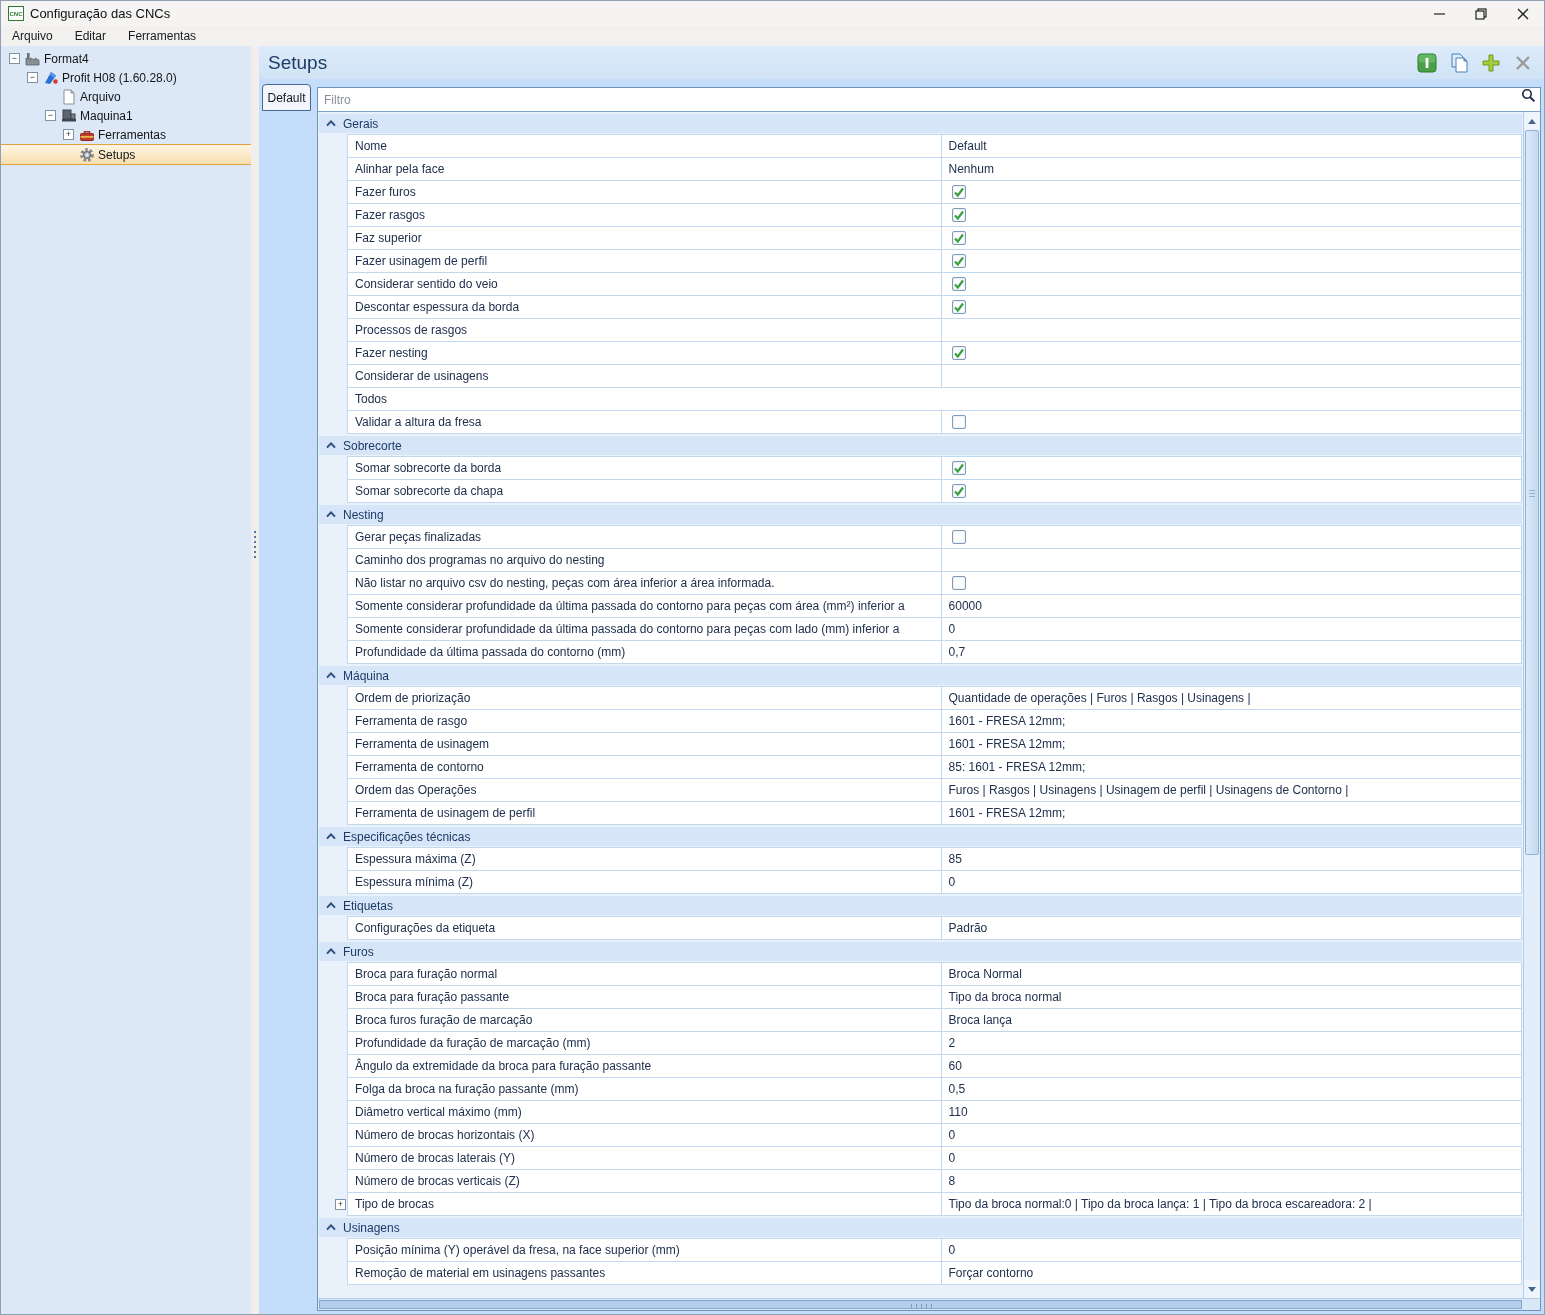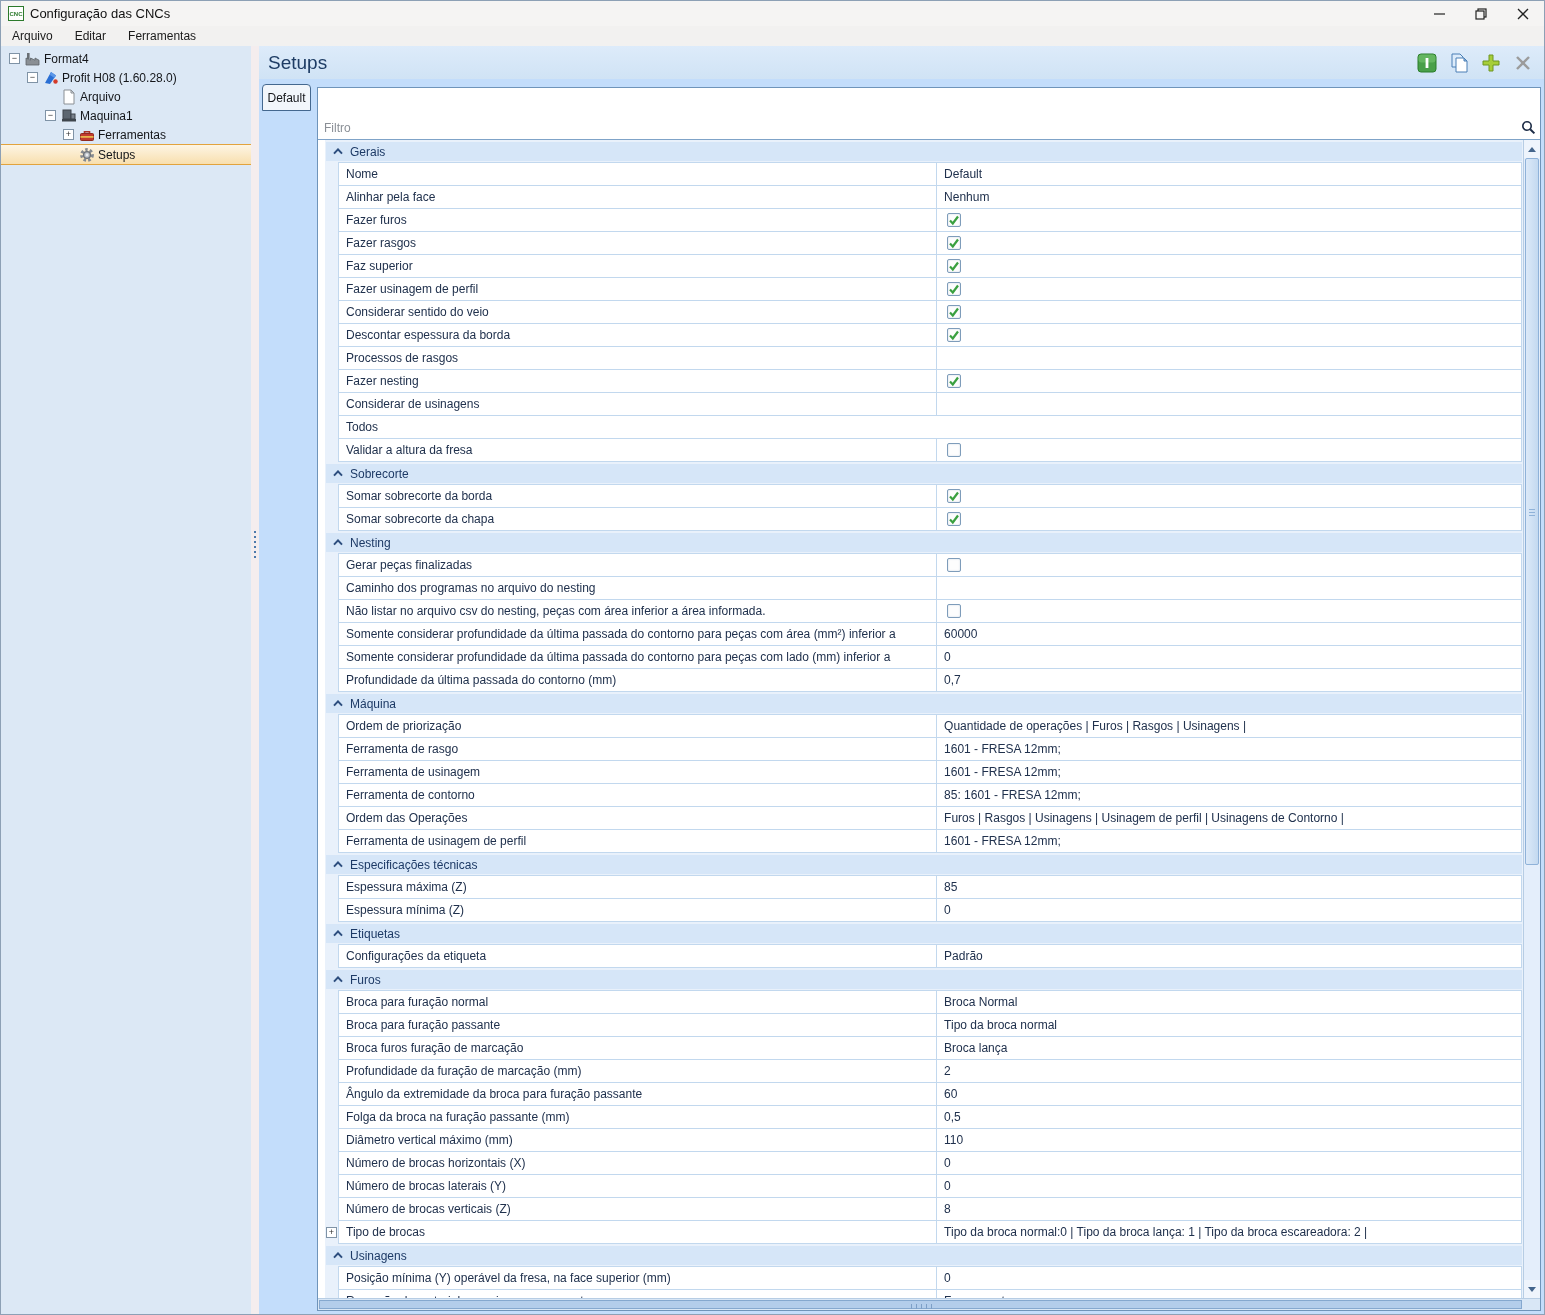--- a/index.html
+++ b/index.html
@@ -45,31 +45,31 @@
   .toolbar { margin-left:auto; display:flex; align-items:center; gap:10px; }
   .tb-btn { width:22px; height:22px; display:flex; align-items:center; justify-content:center; }
 
   .main-body { flex:1; background:#c3ddfb; position:relative; padding:8px 3px 3px 58px; min-height:0; }
   .tab { position:absolute; left:3px; top:5px; width:49px; height:27px; background:#f2f6fb;
     border:1px solid #44688f; border-radius:4px 4px 0 0; display:flex; align-items:center;
     justify-content:center; color:#14161a; z-index:2; }
 
   .grid-col { width:100%; height:100%; border:1px solid #6f94ba; background:#fff;
     display:flex; flex-direction:column; }
-  .filter-row { height:24px; border-bottom:1px solid #7fa3c8; display:flex; align-items:center; flex:0 0 auto;margin-top:28px; }
+  .filter-row { height:24px; border-bottom:1px solid #7fa3c8; display:flex; align-items:flex-start; flex:0 0 auto; }
   .filter-input { flex:1; height:100%; border:0; outline:0; padding:0 6px; font:12px "Liberation Sans",sans-serif; color:#333; }
   .filter-input::placeholder { color:#8a8f96; }
   .filter-glass { width:24px; display:flex; align-items:center; justify-content:center; flex:0 0 auto; }
 
-  .grid-wrap { flex:1; display:flex; min-height:0;padding-left:7px; }
+  .grid-wrap { flex:1; display:flex; min-height:0; }
   .grid-sections { flex:1; background:#e9f1fb; overflow:hidden; padding:0 1px; }
   .section-header { height:19px; margin:2px 0; background:#d6e6f8; display:flex; align-items:center;
     color:#1d3a66; }
   .section-header .chev { width:24px; display:flex; justify-content:center; }
-  .rows { margin-left:12px; }
+  .rows { margin-left:28px; }
   .grid-row { height:24px; margin-top:-1px; background:#fff; border:1px solid #c2d8ee;
     display:flex; position:relative; color:#20314d; }
   .grid-row .cell-label { width:50.6%; border-right:1px solid #c2d8ee; display:flex; align-items:center;
     padding-left:7px; white-space:nowrap; overflow:hidden; }
   .grid-row .cell-value { flex:1; display:flex; align-items:center; padding-left:7px; white-space:nowrap; overflow:hidden; }
   .row-exp { position:absolute; left:-13px; top:6px; width:11px; height:11px; background:#fff;
     border:1px solid #7f93a6; font-size:9px; line-height:9px; text-align:center; color:#333; }
   .checkbox { width:14px; height:14px; border:1px solid #7e9cba; border-radius:2px; background:#fdfdfd;
     box-shadow:inset 0 0 2px #cfd9e4; display:flex; align-items:center; justify-content:center; margin-left:3px; }
 

